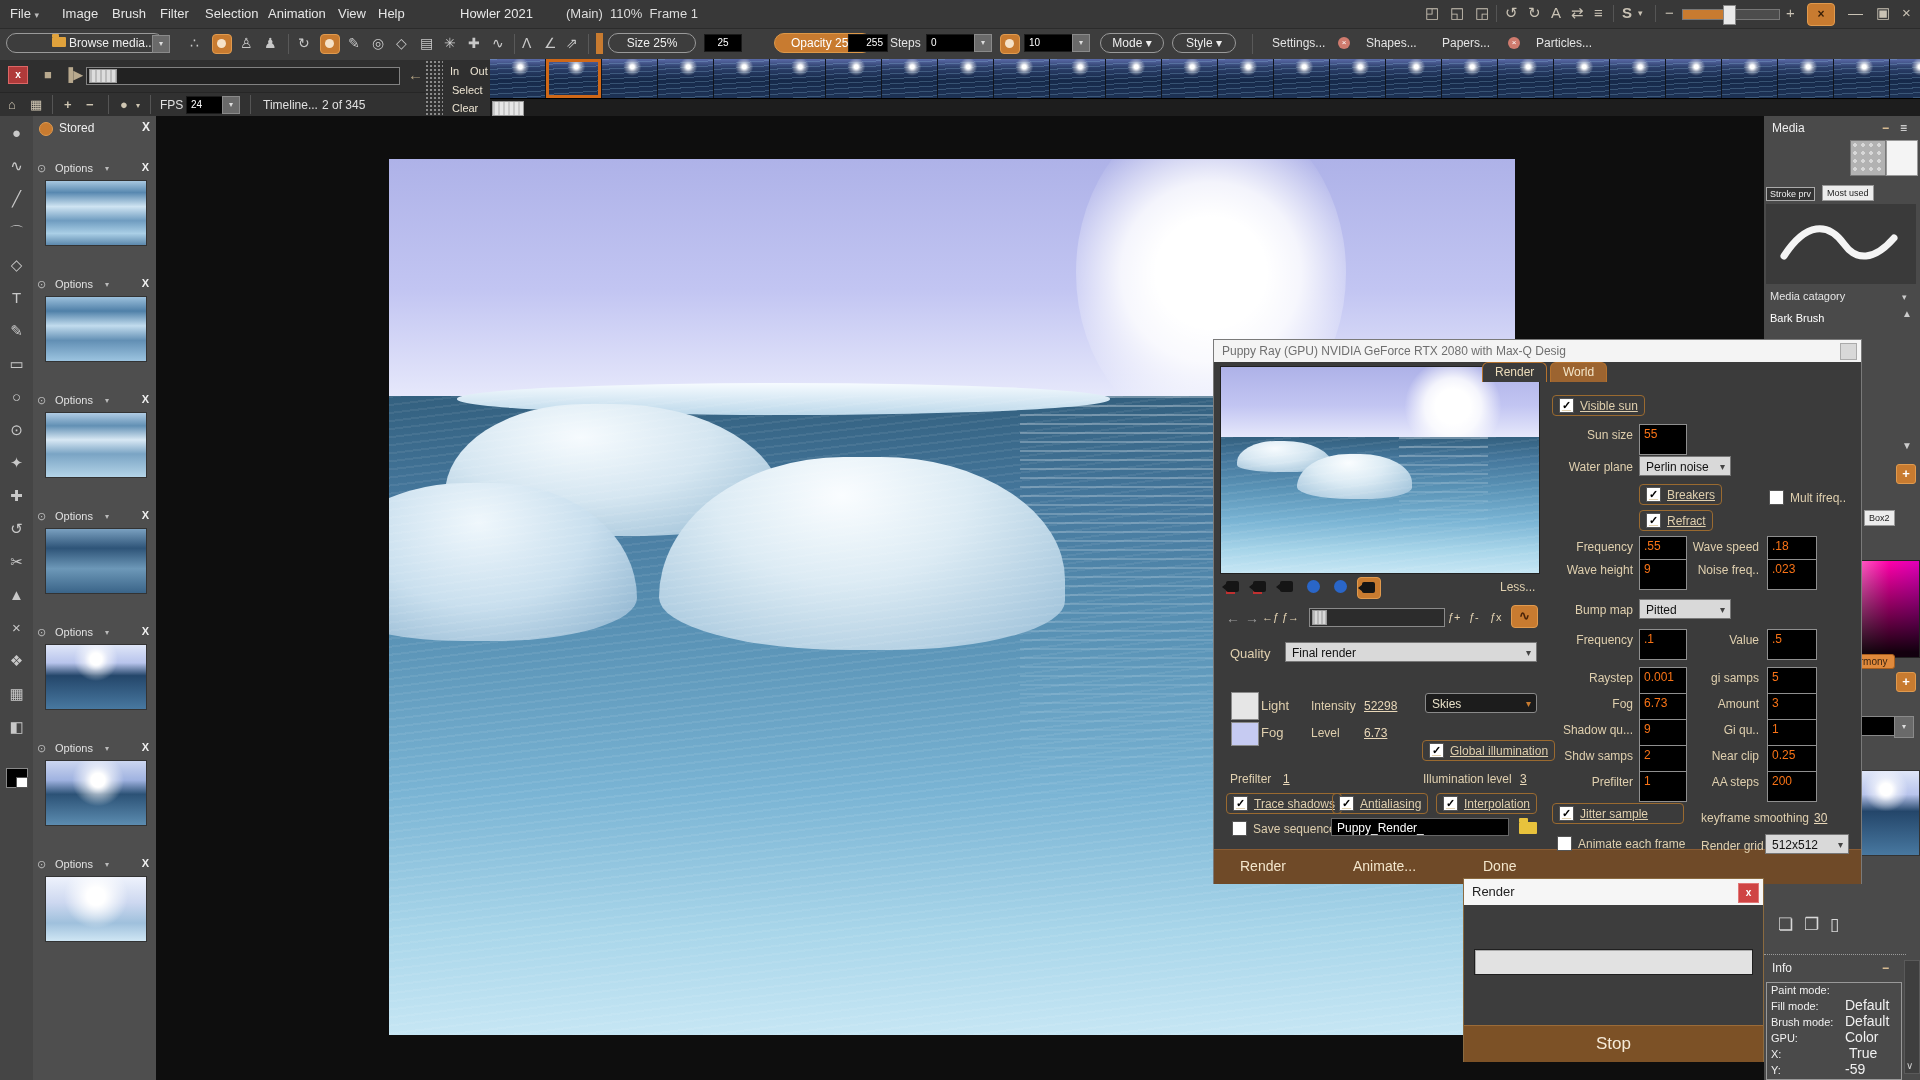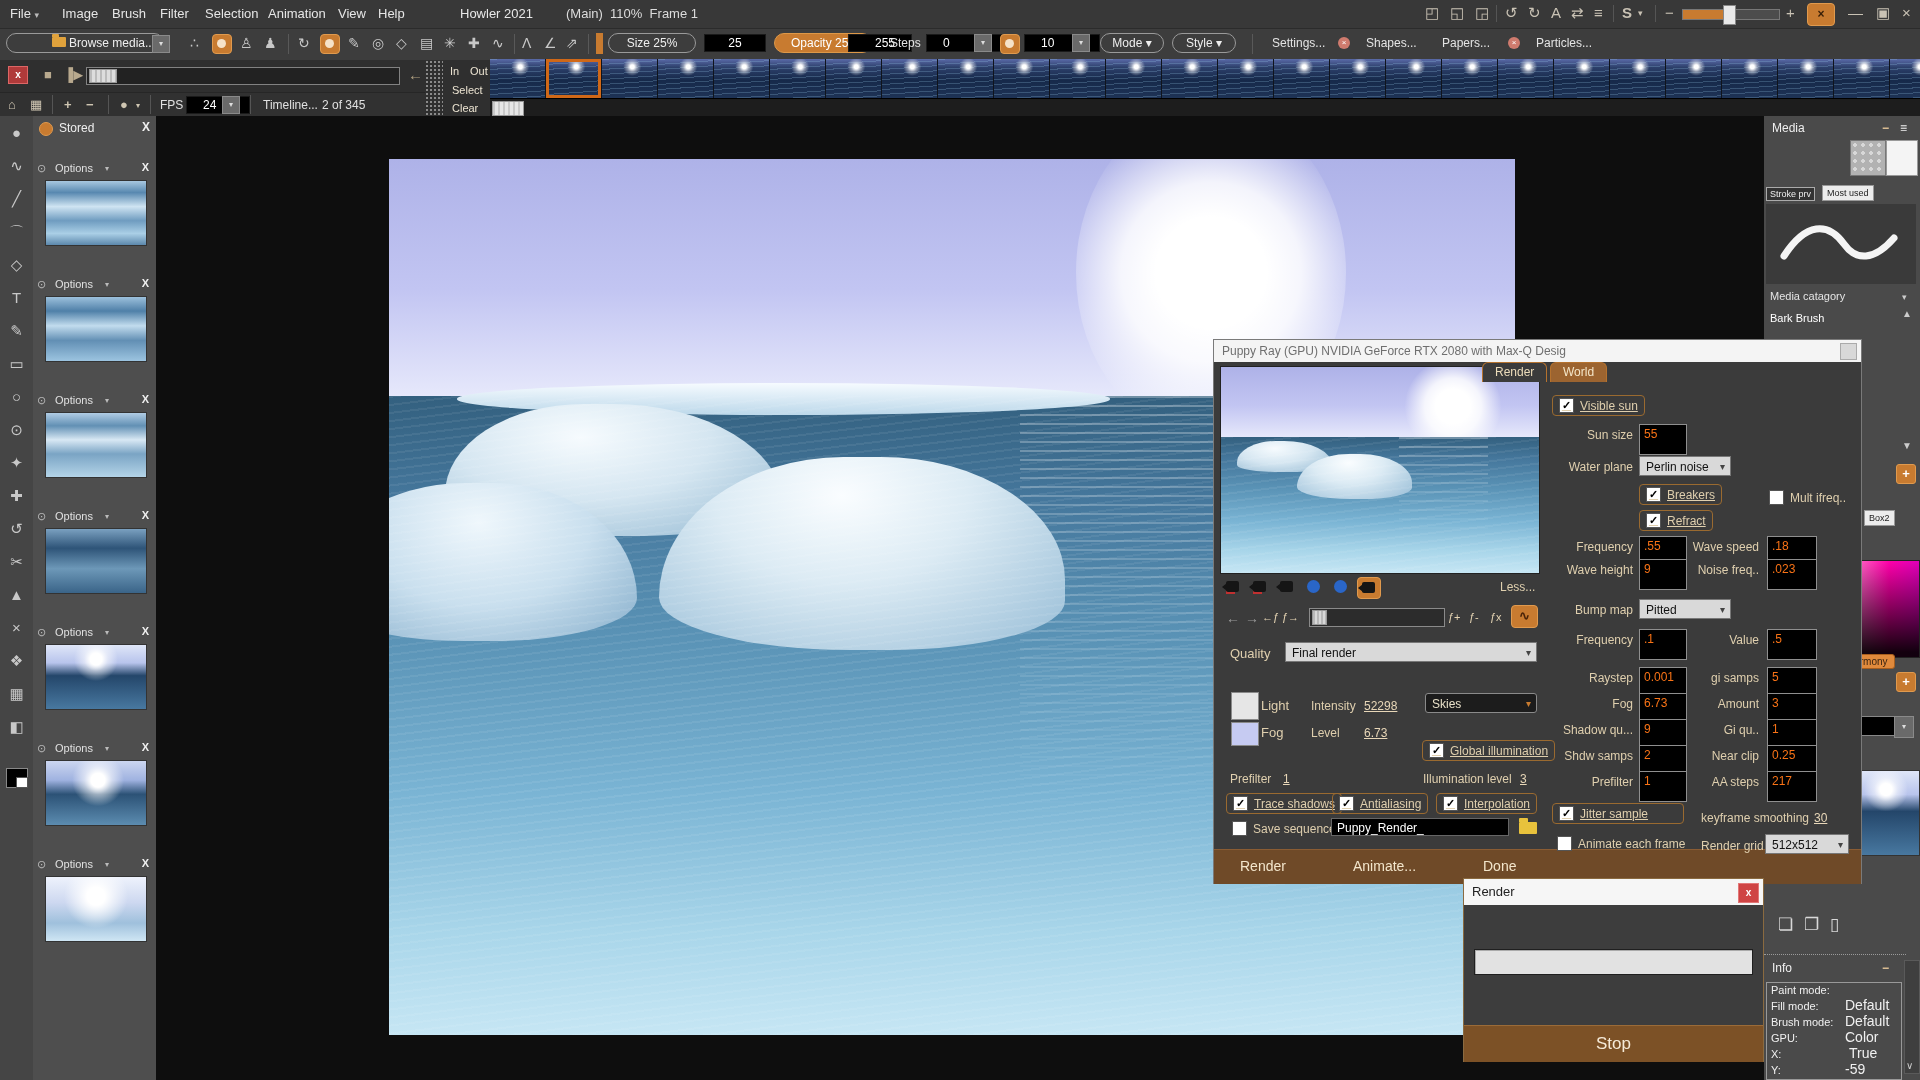--- a/index.html
+++ b/index.html
@@ -20,21 +20,21 @@
   #zoom-thumb{position:absolute;left:40px;top:-5px;width:11px;height:18px;background:#e9e9e9;border:1px solid #888;}
   #tool-orange-btn{position:absolute;left:1807px;top:3px;width:26px;height:21px;background:#c87b30;border:1px solid #e09a4e;border-radius:4px;color:#3a2008;font-weight:bold;text-align:center;line-height:20px;}
 
   
   #toolbar2{left:0;top:29px;width:1920px;height:31px;background:#3d3d3d;border-bottom:1px solid #262626;}
   .tb-ico{position:absolute;top:6px;color:#c8c8c8;font-size:14px;}
   .tb-sep{position:absolute;top:5px;width:1px;height:20px;background:#595959;}
   .pill{position:absolute;border:1px solid #9a9a9a;border-radius:10px;background:#3d3d3d;color:#eee;
         font-size:12px;height:18px;line-height:18px;text-align:center;}
   .pill.orange{background:#c87b30;border-color:#dd9848;color:#fff;margin-left:32px;}
-  .blackfld{position:absolute;background:#000;border:1px solid #1a1a1a;color:#fff;font-size:12px;height:16px;line-height:16px;padding:0 16px;}
+  .blackfld{position:absolute;background:#000;border:1px solid #1a1a1a;color:#fff;font-size:10px;height:16px;line-height:16px;padding:0 4px;}
   .ddbtn{position:absolute;width:16px;height:16px;background:#6a6a6a;border:1px solid #8a8a8a;color:#ddd;font-size:8px;text-align:center;line-height:15px;}
   .folder{display:inline-block;width:14px;height:10px;background:#e0a23c;border-radius:1px;position:relative;}
   .folder::before{content:"";position:absolute;left:0;top:-3px;width:7px;height:3px;background:#e0a23c;border-radius:1px 1px 0 0;}
   .reddot{position:absolute;top:8px;width:12px;height:12px;border-radius:50%;background:#cf7b6e;color:#fff;font-size:8px;text-align:center;line-height:12px;}
   .chip{position:absolute;top:5px;width:18px;height:18px;border-radius:4px;background:#c87b30;border:1px solid #e09a4e;}
   .chip::after{content:"";position:absolute;left:4px;top:4px;width:9px;height:9px;border-radius:50%;background:#f6e2c8;}
   .accentbar{position:absolute;left:531px;top:4px;width:7px;height:21px;background:#c87b30;}
   .tlink{position:absolute;top:7px;color:#e4e4e4;font-size:12px;}
 
   
@@ -671,21 +671,21 @@
   <span class="fld" style="left:553px;top:379px;width:50px">1</span>
 
   <span class="dlg-lblr" style="left:315px;width:104px;top:409px">Shdw samps</span>
   <span class="fld" style="left:425px;top:405px;width:48px">2</span>
   <span class="dlg-lblr" style="left:457px;width:88px;top:409px">Near clip</span>
   <span class="fld" style="left:553px;top:405px;width:50px">0.25</span>
 
   <span class="dlg-lblr" style="left:315px;width:104px;top:435px">Prefilter</span>
   <span class="fld" style="left:425px;top:431px;width:48px">1</span>
   <span class="dlg-lblr" style="left:457px;width:88px;top:435px">AA steps</span>
-  <span class="fld" style="left:553px;top:431px;width:50px">217</span>
+  <span class="fld" style="left:553px;top:431px;width:50px">200</span>
 
   <span class="chkgrp" style="left:338px;top:463px;width:118px">
       <span class="chk on"></span>
       <span>Jitter sample</span>
     </span>
   <span class="dlg-lbl" style="left:487px;top:471px">keyframe smoothing</span>
   <span class="ulink" style="left:600px;top:471px">30</span>
 
   <span class="chkrow" style="left:343px;top:496px">
       <span class="chk"></span>

